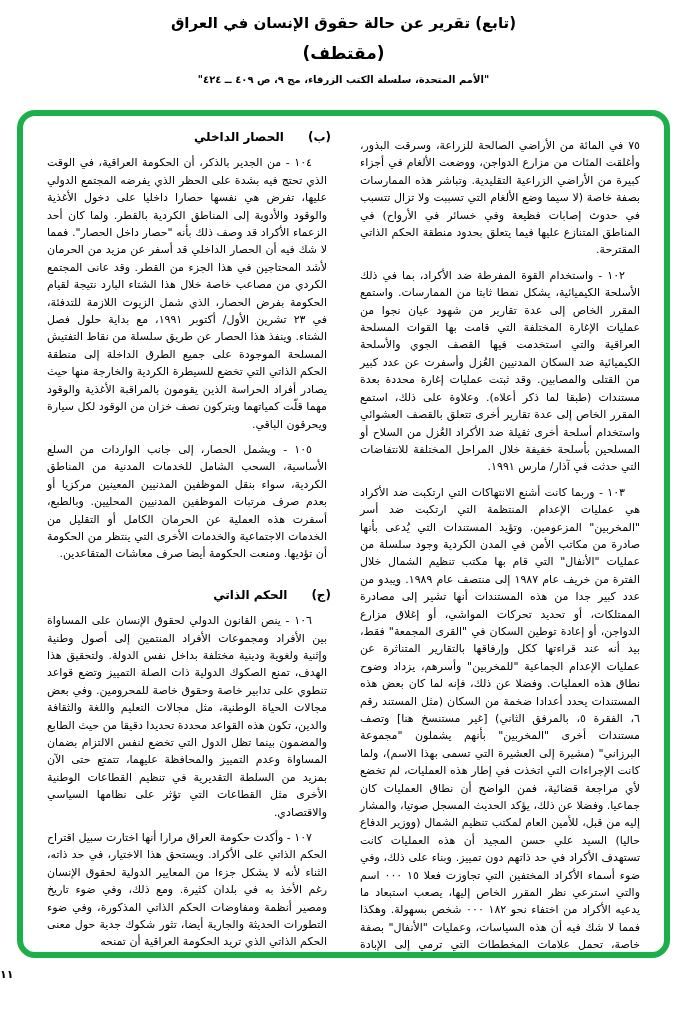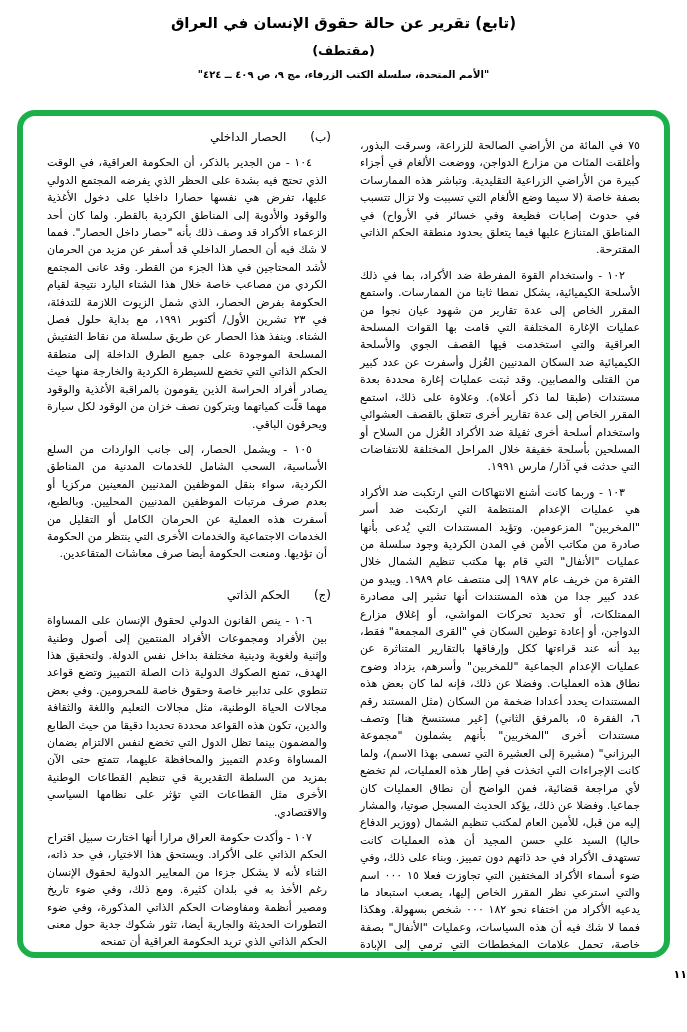--- a/index.html
+++ b/index.html
@@ -14,21 +14,21 @@
   }
   .header {
     position: absolute;
     top: 14px;
     left: 0;
     width: 100%;
     text-align: center;
     direction: rtl;
   }
   .header .title    { font-size: 15px; font-weight: bold; line-height: 1.3; }
-  .header .subtitle { font-size: 13px; font-weight: bold; margin-top: 9px; }
+  .header .subtitle { font-size: 17px; font-weight: bold; margin-top: 9px; }
   .header .source   { font-size: 10px; font-weight: bold; margin-top: 11px; }
 
   .frame {
     position: absolute;
     left: 17px;
     top: 110px;
     width: 653px;
     height: 848px;
     box-sizing: border-box;
     border: 6px solid #1cb04a;
@@ -49,34 +49,34 @@
     font-size: 11px;
     line-height: 17.4px;
     text-align: justify;
     text-justify: inter-word;
   }
   .para { margin: 8px; text-indent: 15px; }
   .para.continuation { text-indent: 0; }
   .para + .para { margin-top: 4px; }
   .section-heading {
     font-size: 12px;
-    font-weight: normal;
+    font-weight: bold;
     margin: 0 4px 7px 0;
     text-indent: 0;
   }
   .section-heading .marker { display: inline-block; margin-left: 24px; }
   .section-heading.second { margin-top: 24px; }
   .heading-after-para { margin-top: 12px; }
 
   .page-number {
     position: absolute;
     top: 968px;
     left: 0;
     width: 100%;
-    text-align: right;
+    text-align: left;
     font-size: 11px;
     font-weight: bold;
   }
 </style>
 </head>
 <body>
 
 <div class="page">
 
   <div class="header">

